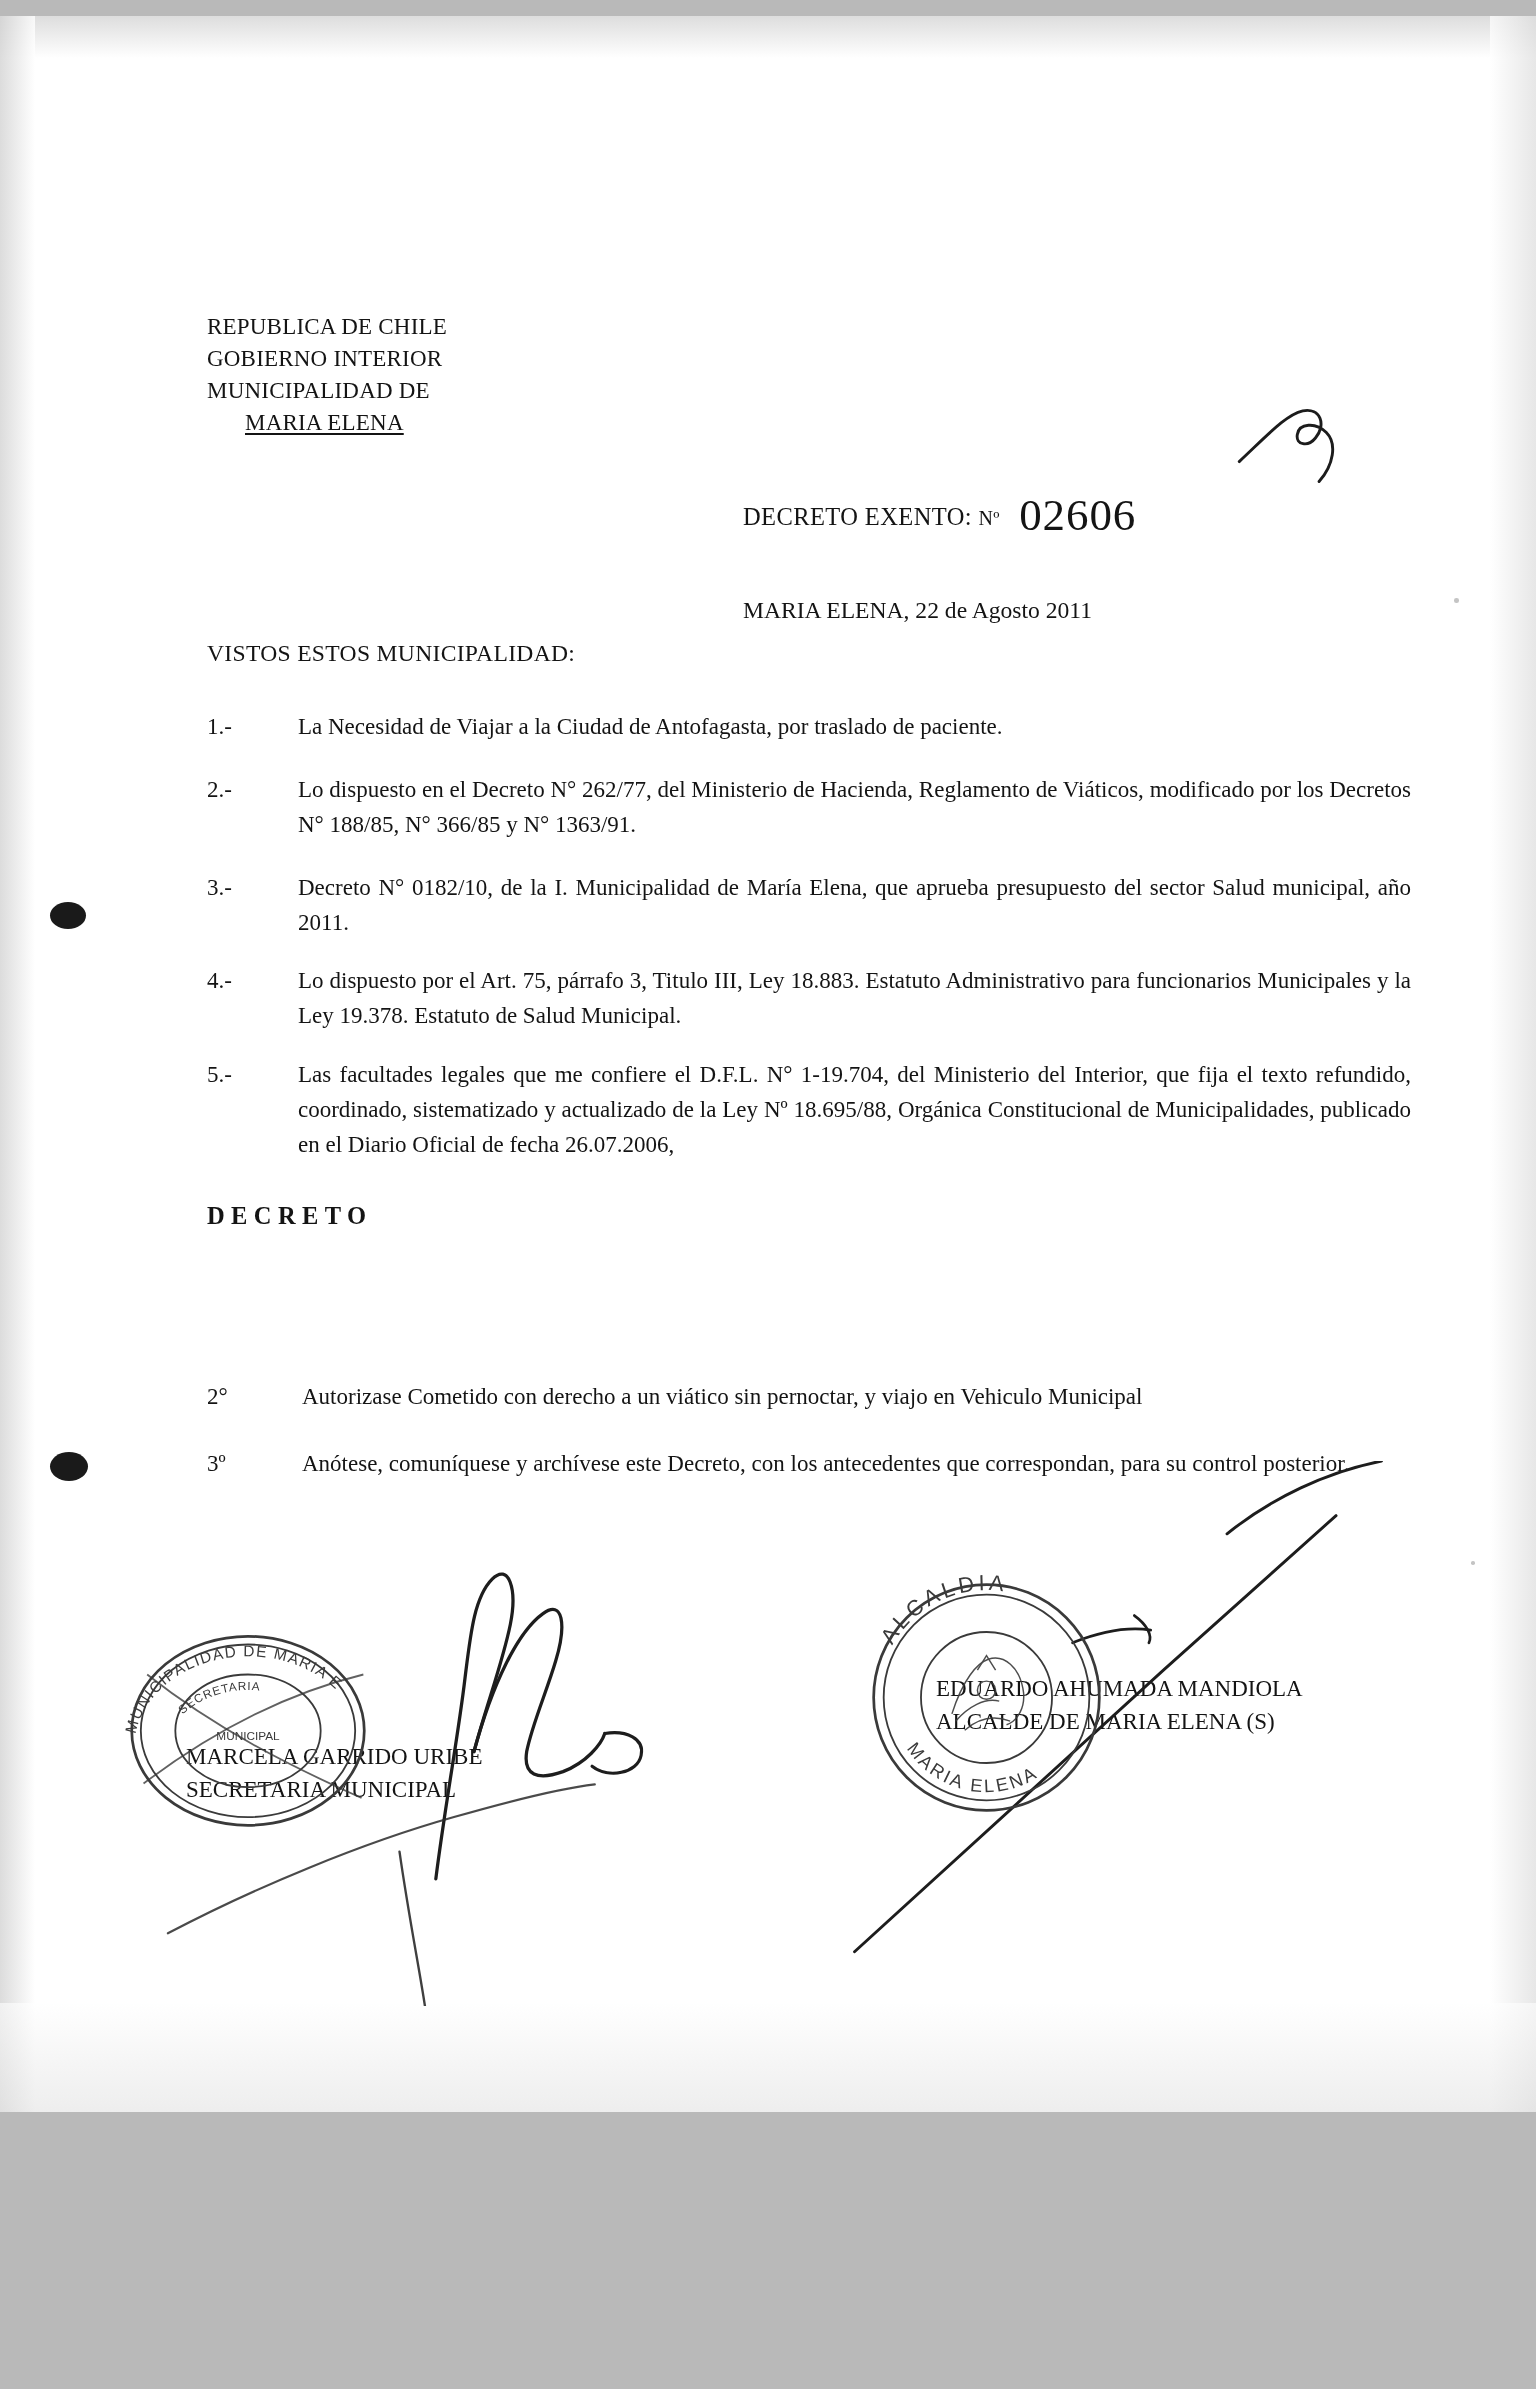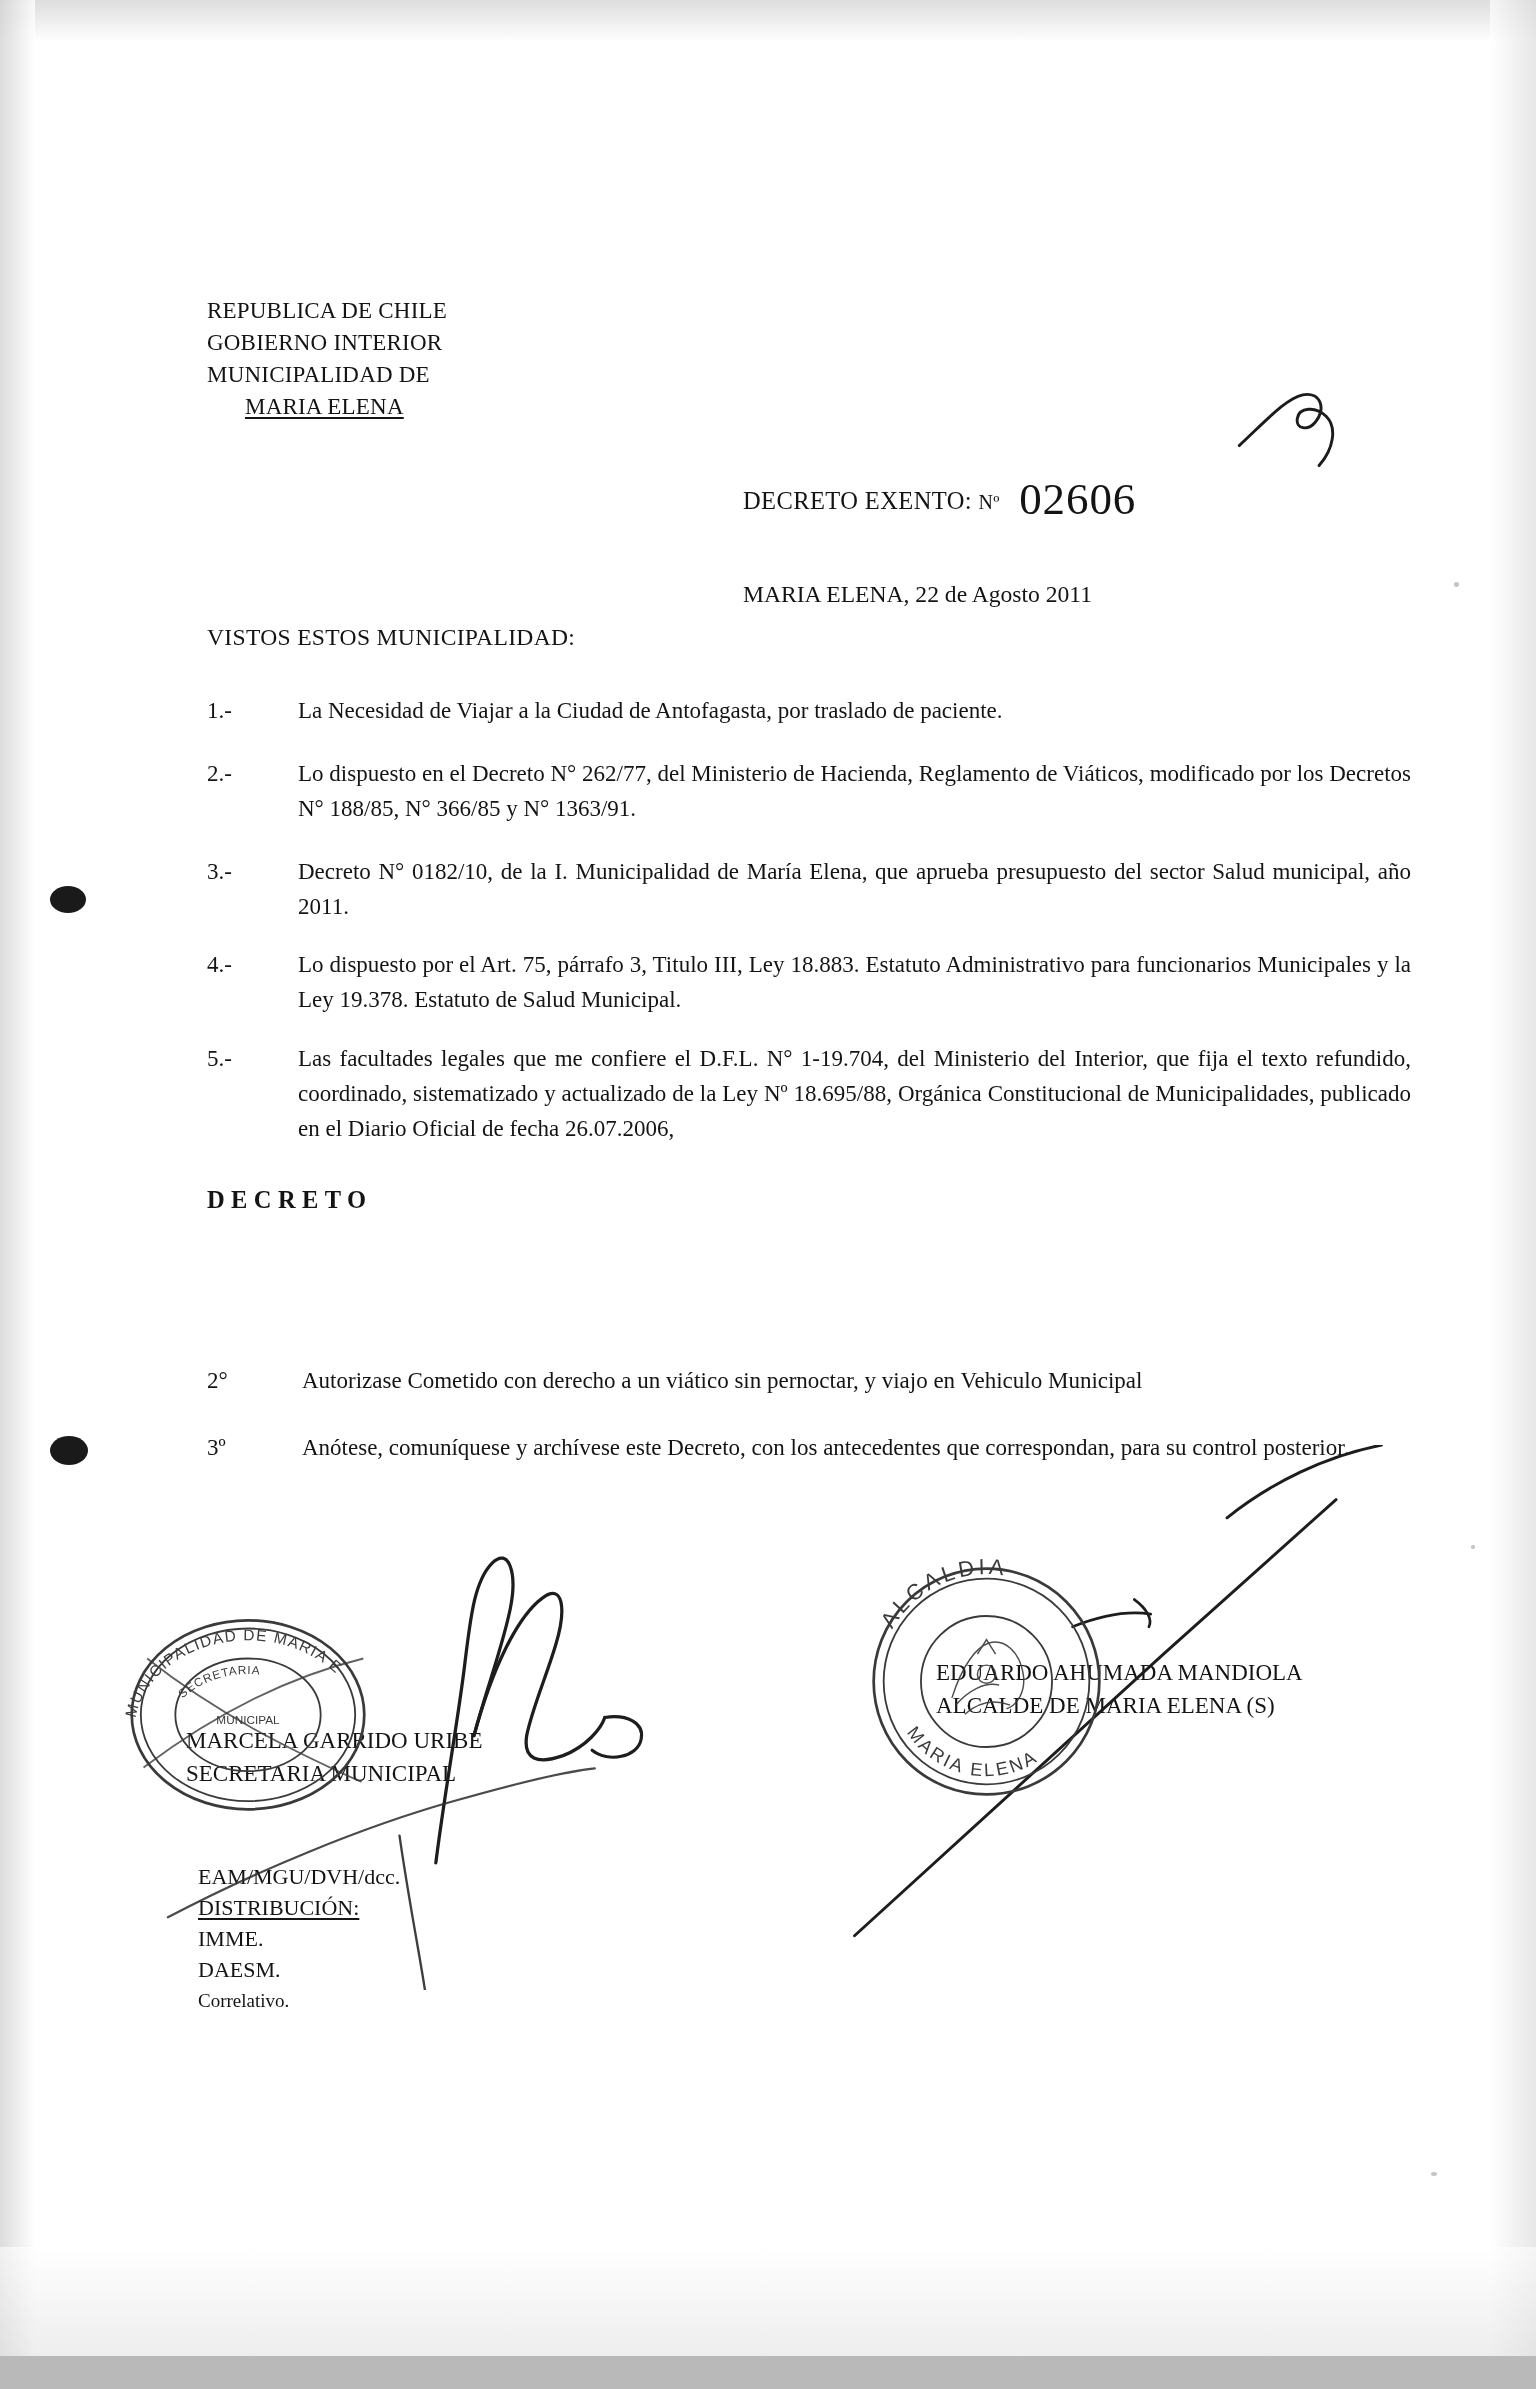--- a/index.html
+++ b/index.html
@@ -3,23 +3,23 @@
 <meta charset="utf-8">
 <style>
   html, body {
     margin: 0;
     padding: 0;
     background: #b9b9b9;
   }
   .page {
     position: relative;
     width: 1537px;
-    height: 2356px;
+    height: 2096px;
     background: #ffffff;
-    margin: 0 auto;
+    margin: 16px auto;
     overflow: hidden;
     font-family: "Liberation Serif", serif;
     color: #141414;
   }
   
   .scan-edge-top {
     position: absolute;
     left: 0; top: 0;
     width: 1537px; height: 42px;
     background: linear-gradient(to bottom, #d7d7d7, #ffffff);
@@ -266,27 +266,20 @@
     <div class="sign-left">
       <div>MARCELA GARRIDO URIBE</div>
       <div>SECRETARIA MUNICIPAL</div>
     </div>
 
     <div class="sign-right">
       <div>EDUARDO AHUMADA MANDIOLA</div>
       <div>ALCALDE DE MARIA ELENA (S)</div>
     </div>
 
-    <div class="footer-block">
-      <div>EAM/MGU/DVH/dcc.</div>
-      <div class="u">DISTRIBUCIÓN:</div>
-      <div>IMME.</div>
-      <div>DAESM.</div>
-      <div class="small">Correlativo.</div>
-    </div>
 
   </div>
 
   <div class="stamp" style="left:1232px; top:382px;">
     <svg width="127" height="100" viewBox="0 0 140 110">
       <path d="M8 70 C 40 40, 60 18, 78 14 C 98 10, 104 30, 92 44 C 84 54, 70 52, 72 40 C 74 28, 92 26, 104 38 C 116 50, 112 74, 96 92" fill="none" stroke="#1c1c1c" stroke-width="3.2" stroke-linecap="round"></path>
     </svg>
   </div>
 
   <div class="ink" style="left:136px; top:1445px;">

